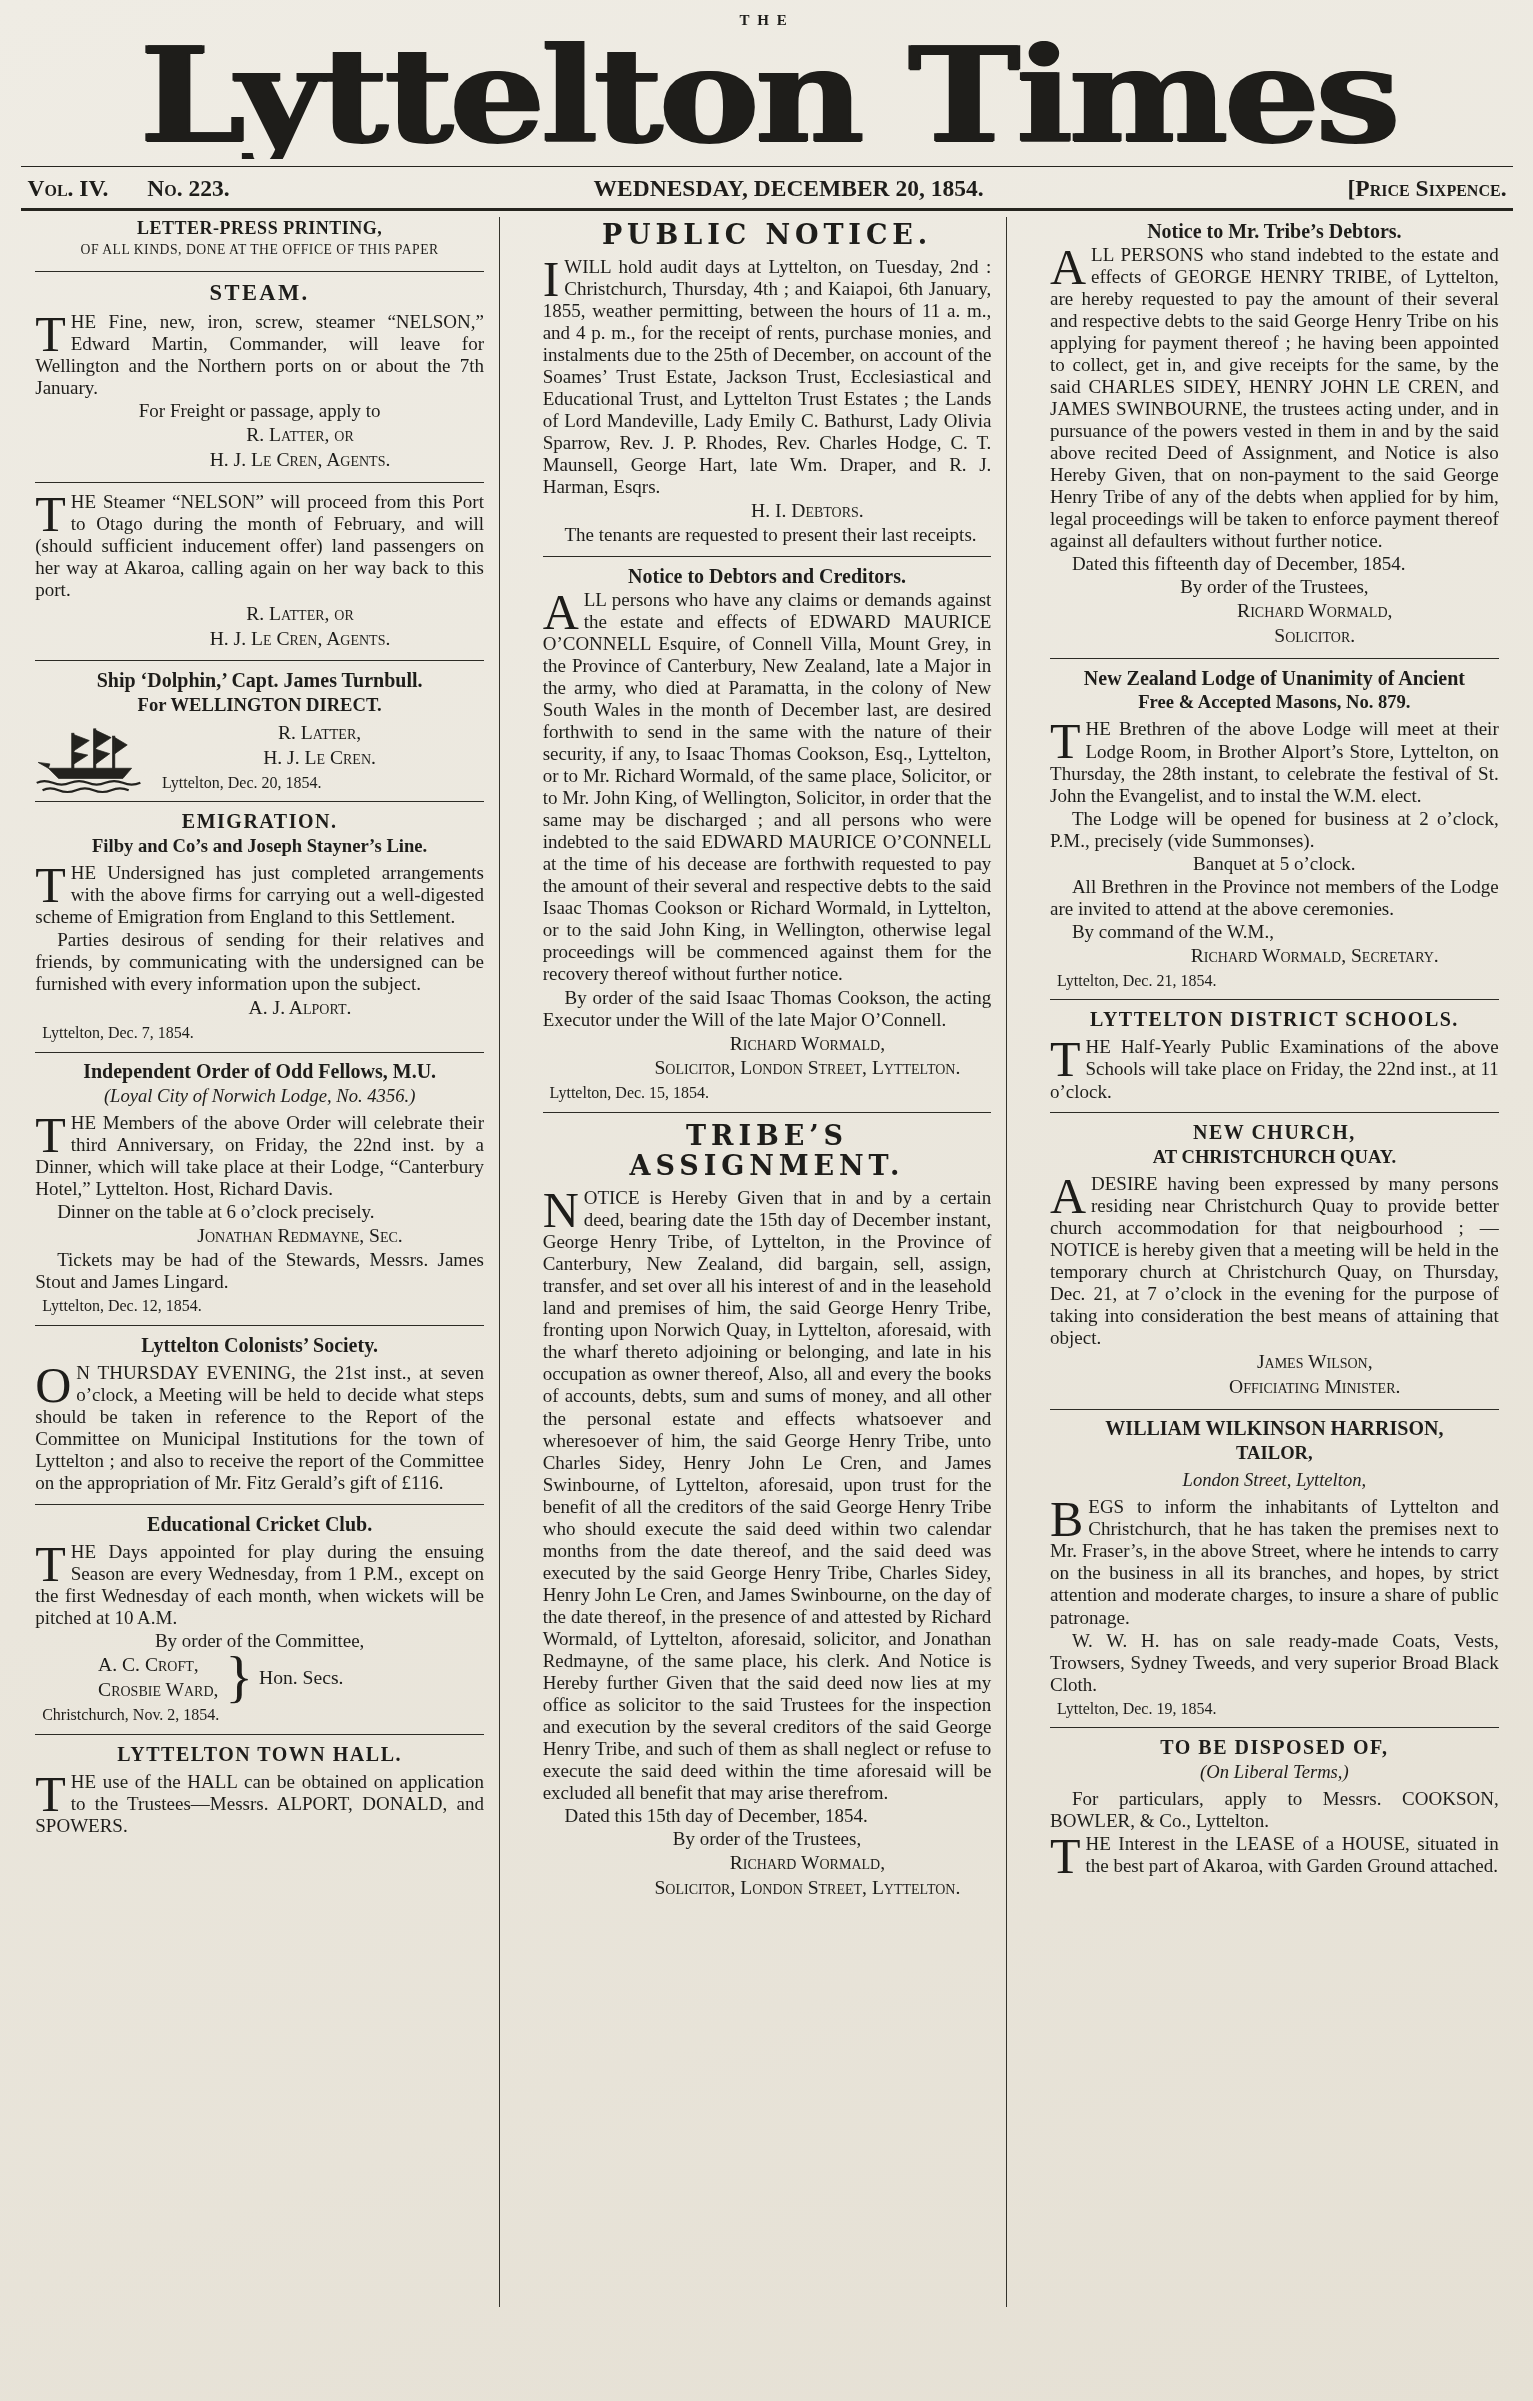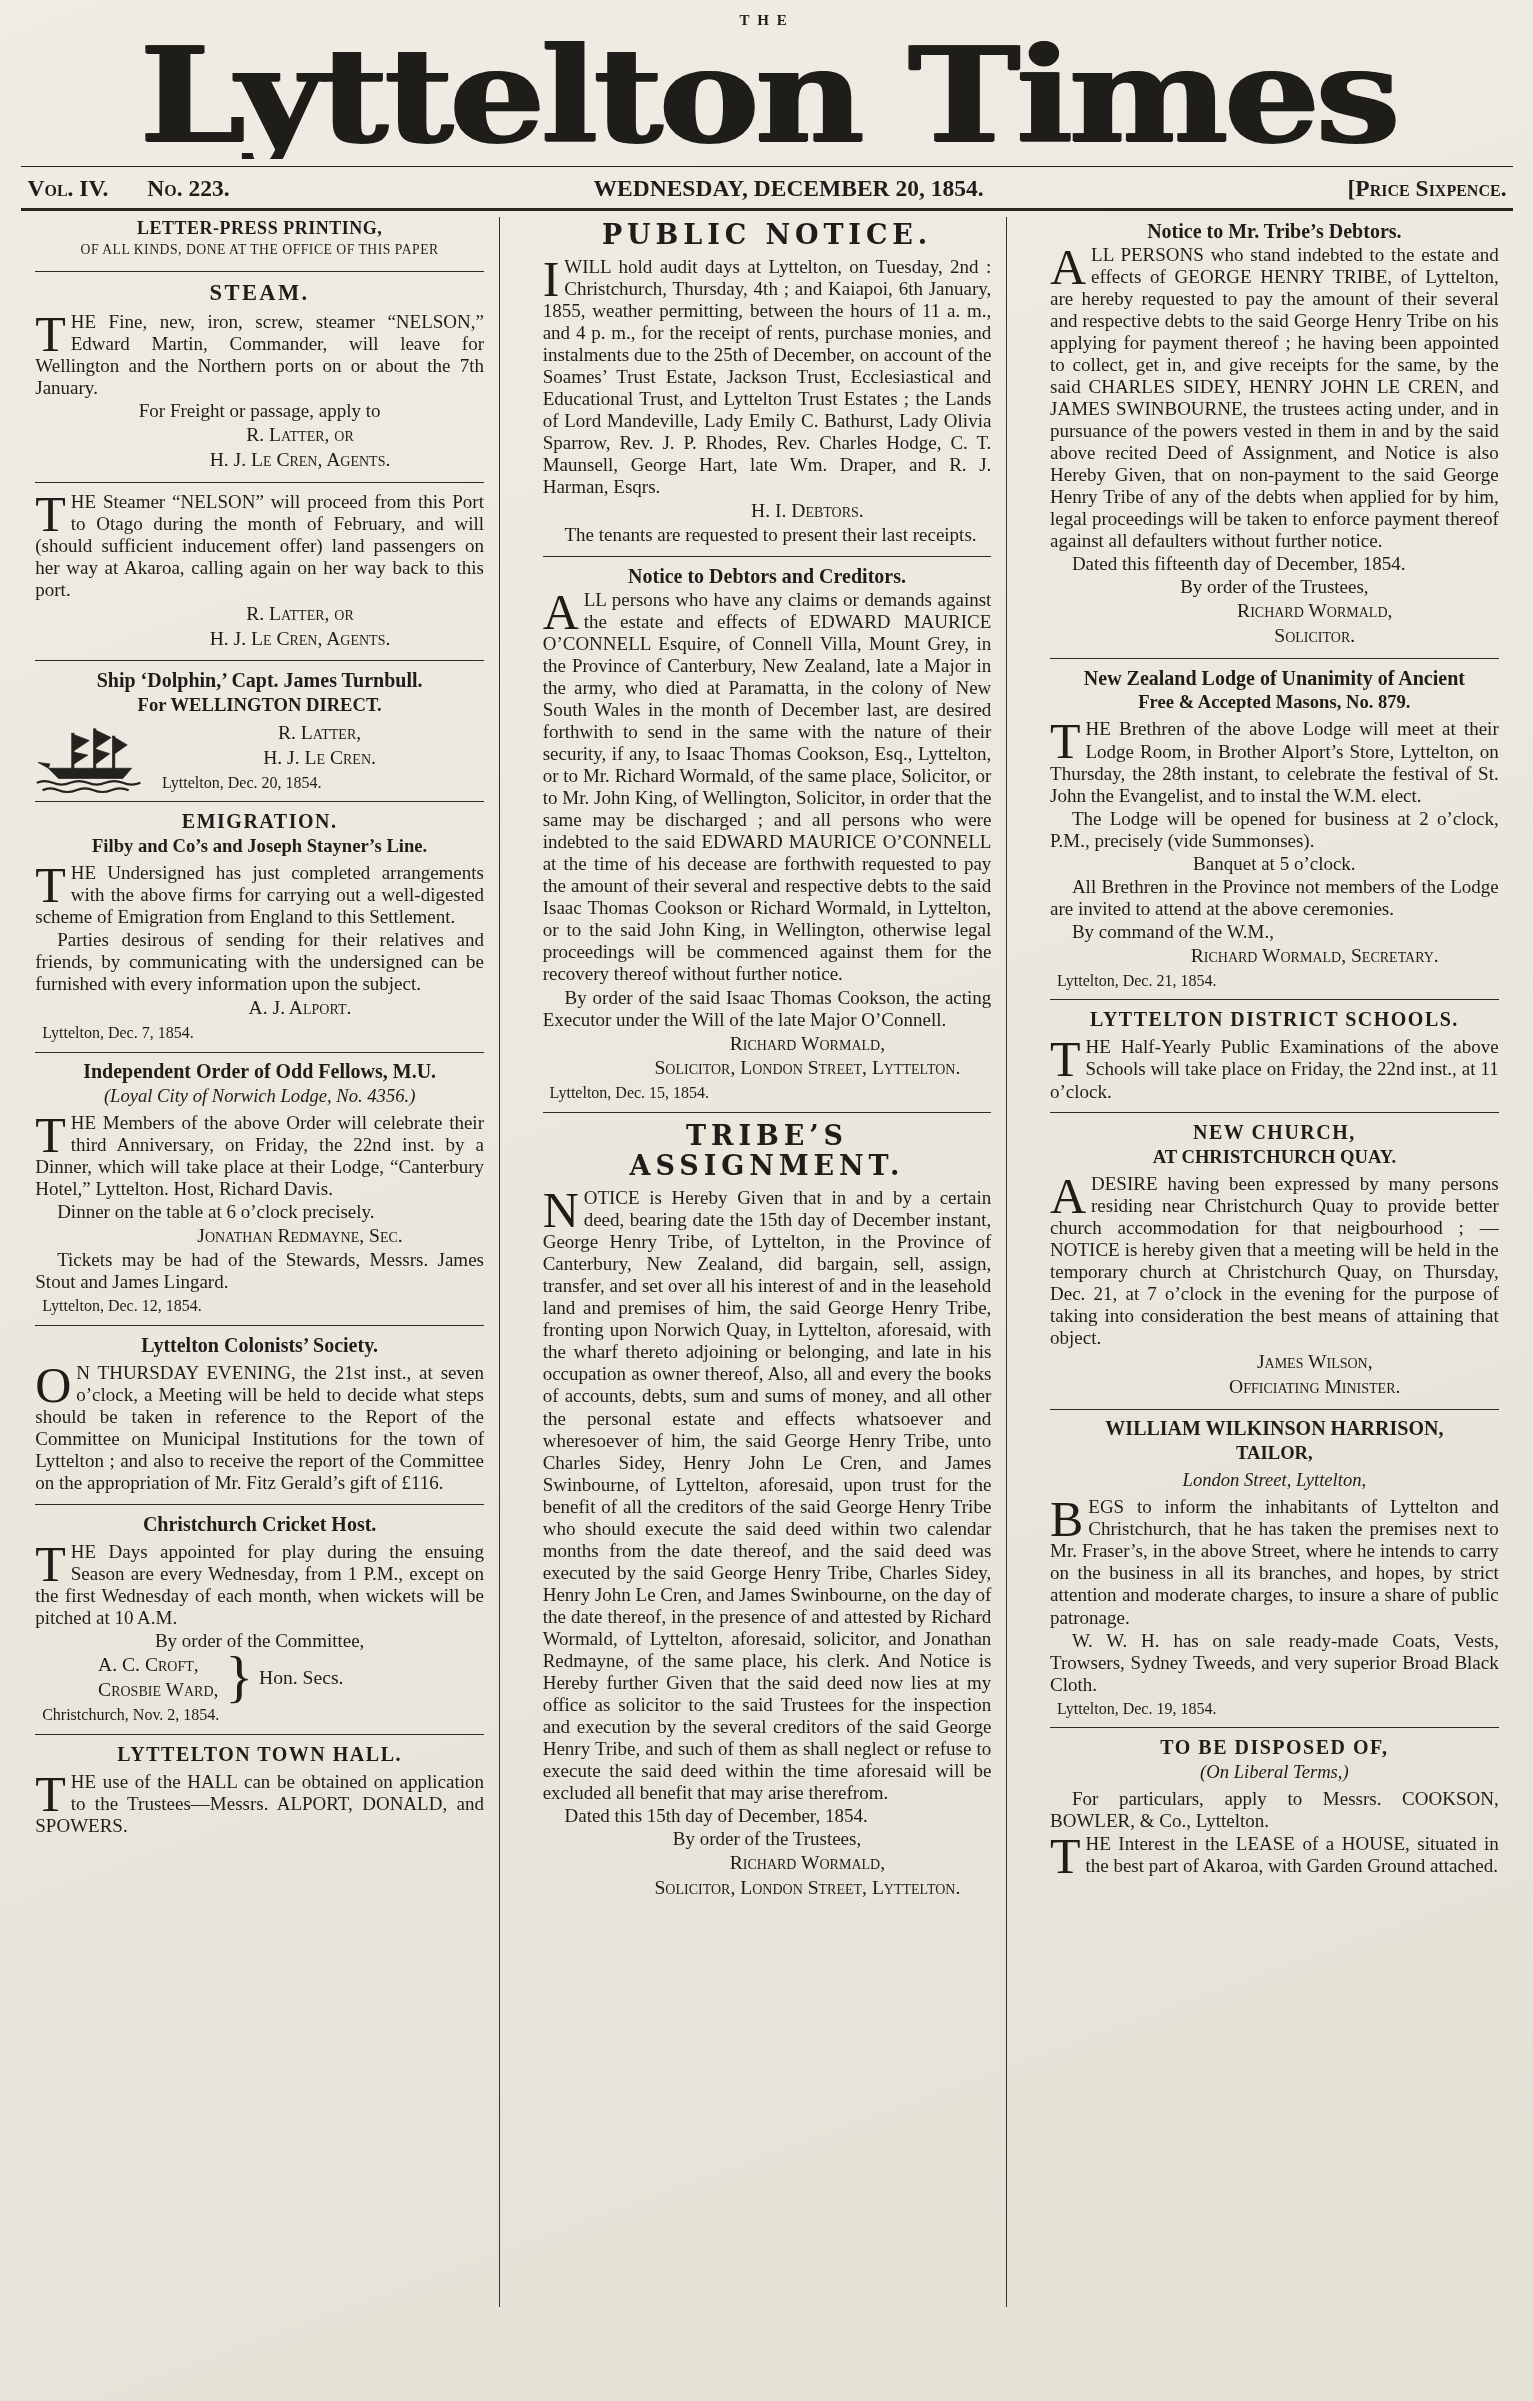--- a/index.html
+++ b/index.html
@@ -154,21 +154,21 @@
       </article>
       <hr class="sep">
 
       <article class="article">
         <h2 class="head">Lyttelton Colonists’ Society.</h2>
         <p class="body dc">ON THURSDAY EVENING, the 21st inst., at seven o’clock, a Meeting will be held to decide what steps should be taken in reference to the Report of the Committee on Municipal Institutions for the town of Lyttelton ; and also to receive the report of the Committee on the appropriation of Mr. Fitz Gerald’s gift of £116.</p>
       </article>
       <hr class="sep">
 
       <article class="article">
-        <h2 class="head">Christchurch Cricket Host.</h2>
+        <h2 class="head">Educational Cricket Club.</h2>
         <p class="body dc">THE Days appointed for play during the ensuing Season are every Wednesday, from 1 P.M., except on the first Wednesday of each month, when wickets will be pitched at 10 A.M.</p>
         <p class="body center">By order of the Committee,</p>
         <div class="brace-row">
           <div class="brace-names">
             <p>A. C. Croft,</p>
             <p>Crosbie Ward,</p>
           </div>
           <div class="brace">}</div>
           <div class="brace-label">Hon. Secs.</div>
         </div>

